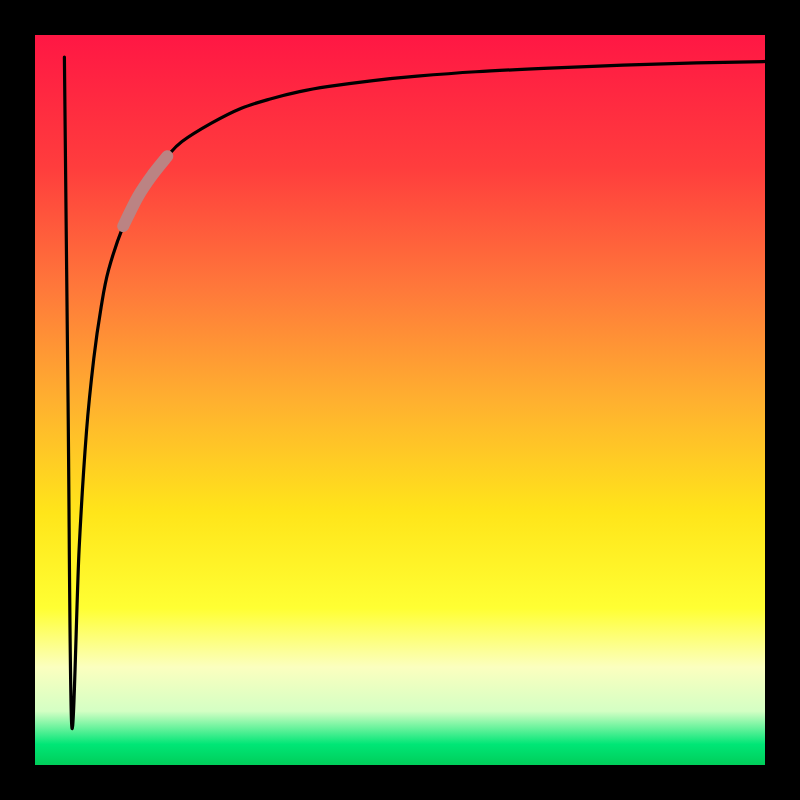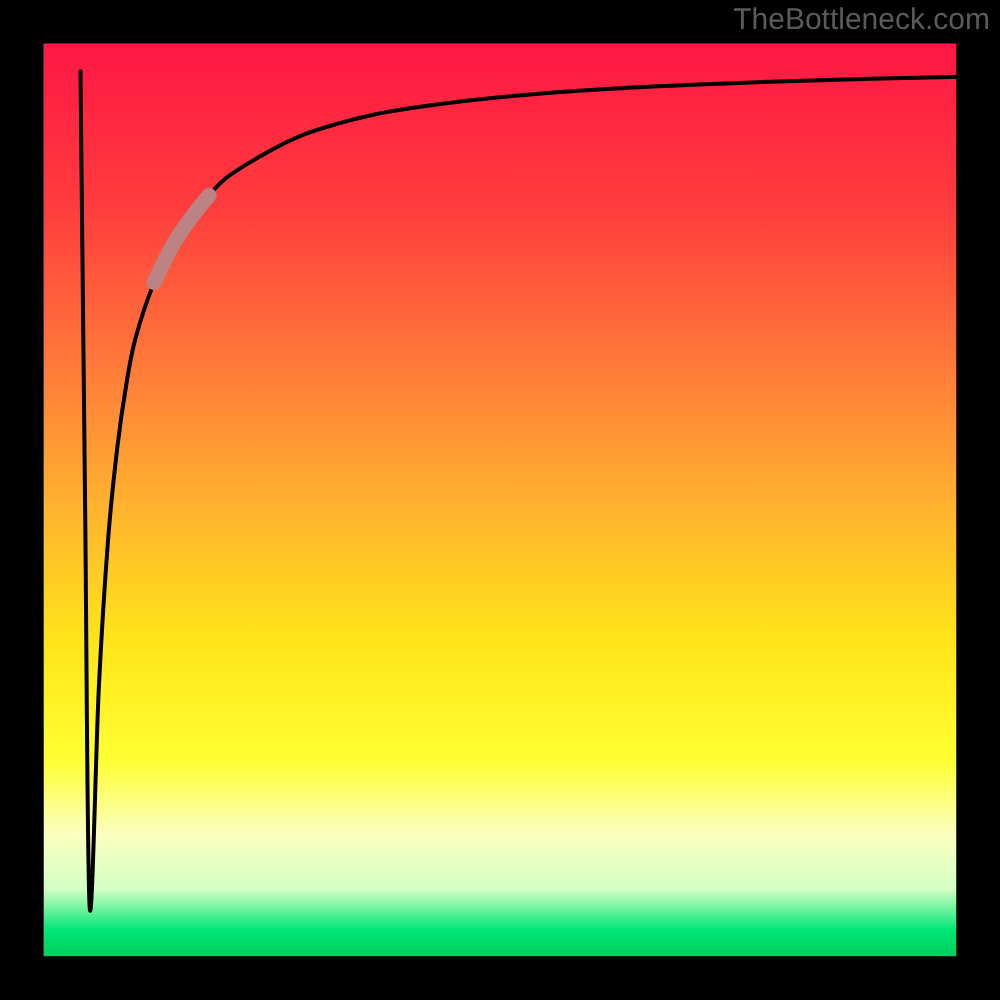--- a/index.html
+++ b/index.html
@@ -24,21 +24,20 @@
     letter-spacing: 0px;
   }
   svg {
     display: block;
   }
 </style>
 </head>
 <body>
 
 <div class="stage">
-  <div class="watermark">TheBottleneck.com</div>
   <svg id="chart-svg" width="800" height="800" viewBox="0 0 800 800">
     <defs>
       <linearGradient id="bg-grad" x1="0" y1="0" x2="0" y2="1">
           <stop offset="0%" stop-color="#ff1744"></stop>
           <stop offset="18%" stop-color="#ff3d3d"></stop>
           <stop offset="35%" stop-color="#ff7a3a"></stop>
           <stop offset="50%" stop-color="#ffb12f"></stop>
           <stop offset="65%" stop-color="#ffe51a"></stop>
           <stop offset="78%" stop-color="#ffff33"></stop>
           <stop offset="86%" stop-color="#fbffbf"></stop>

